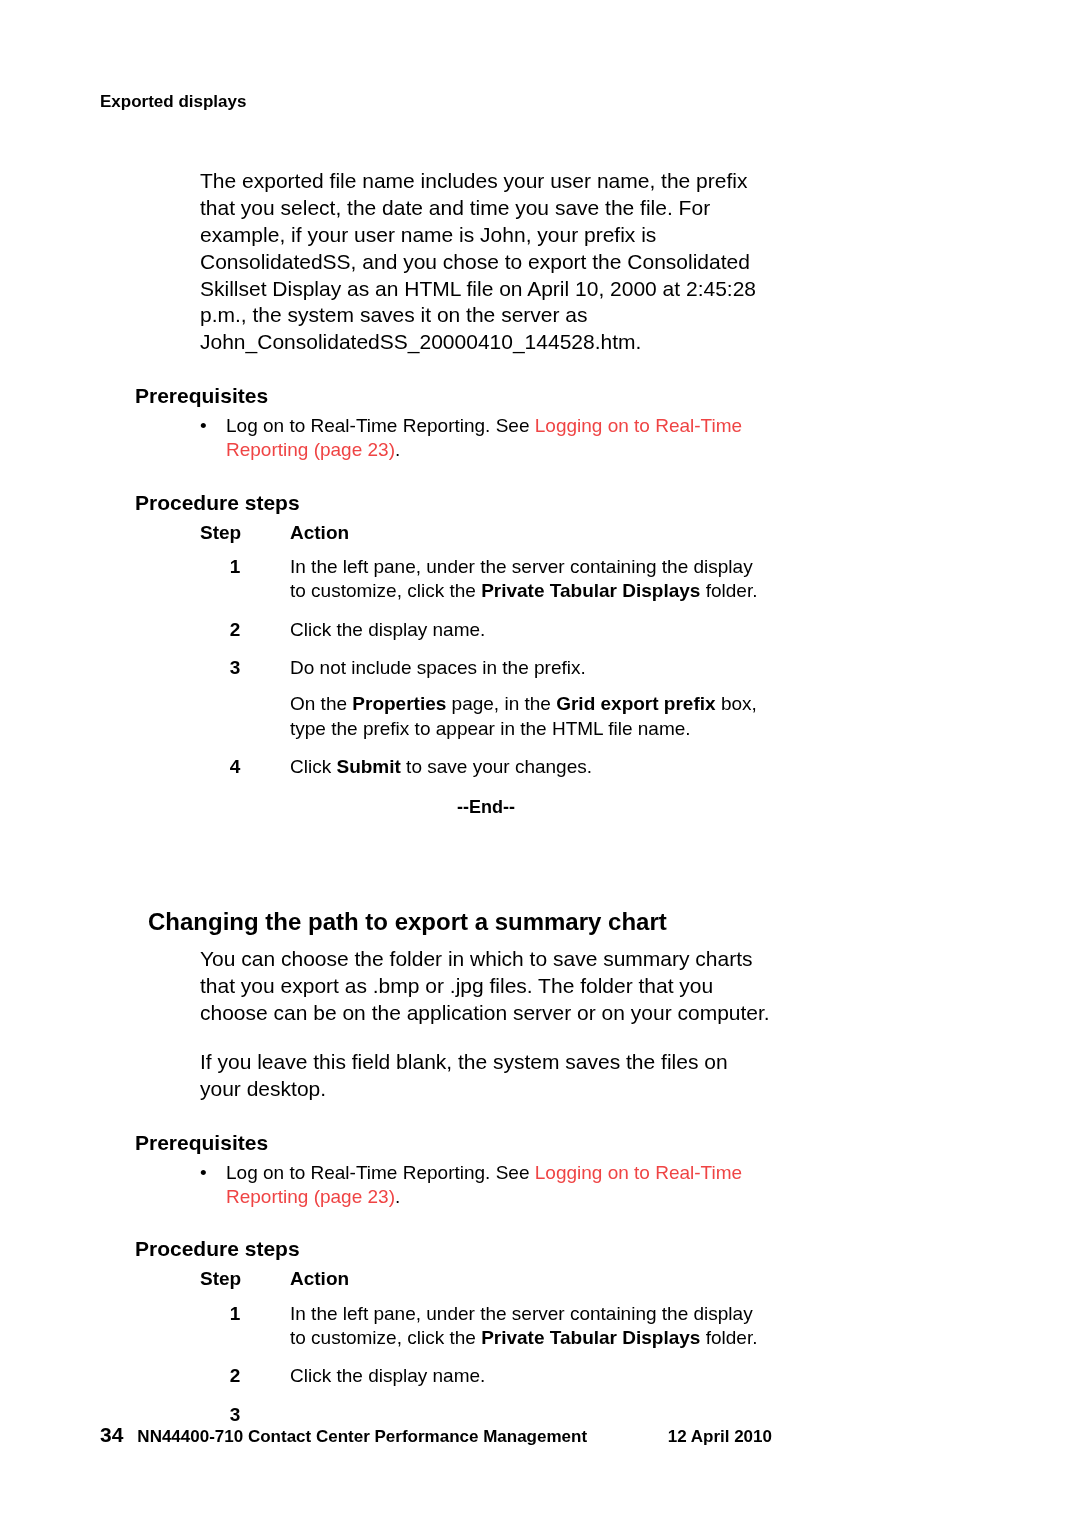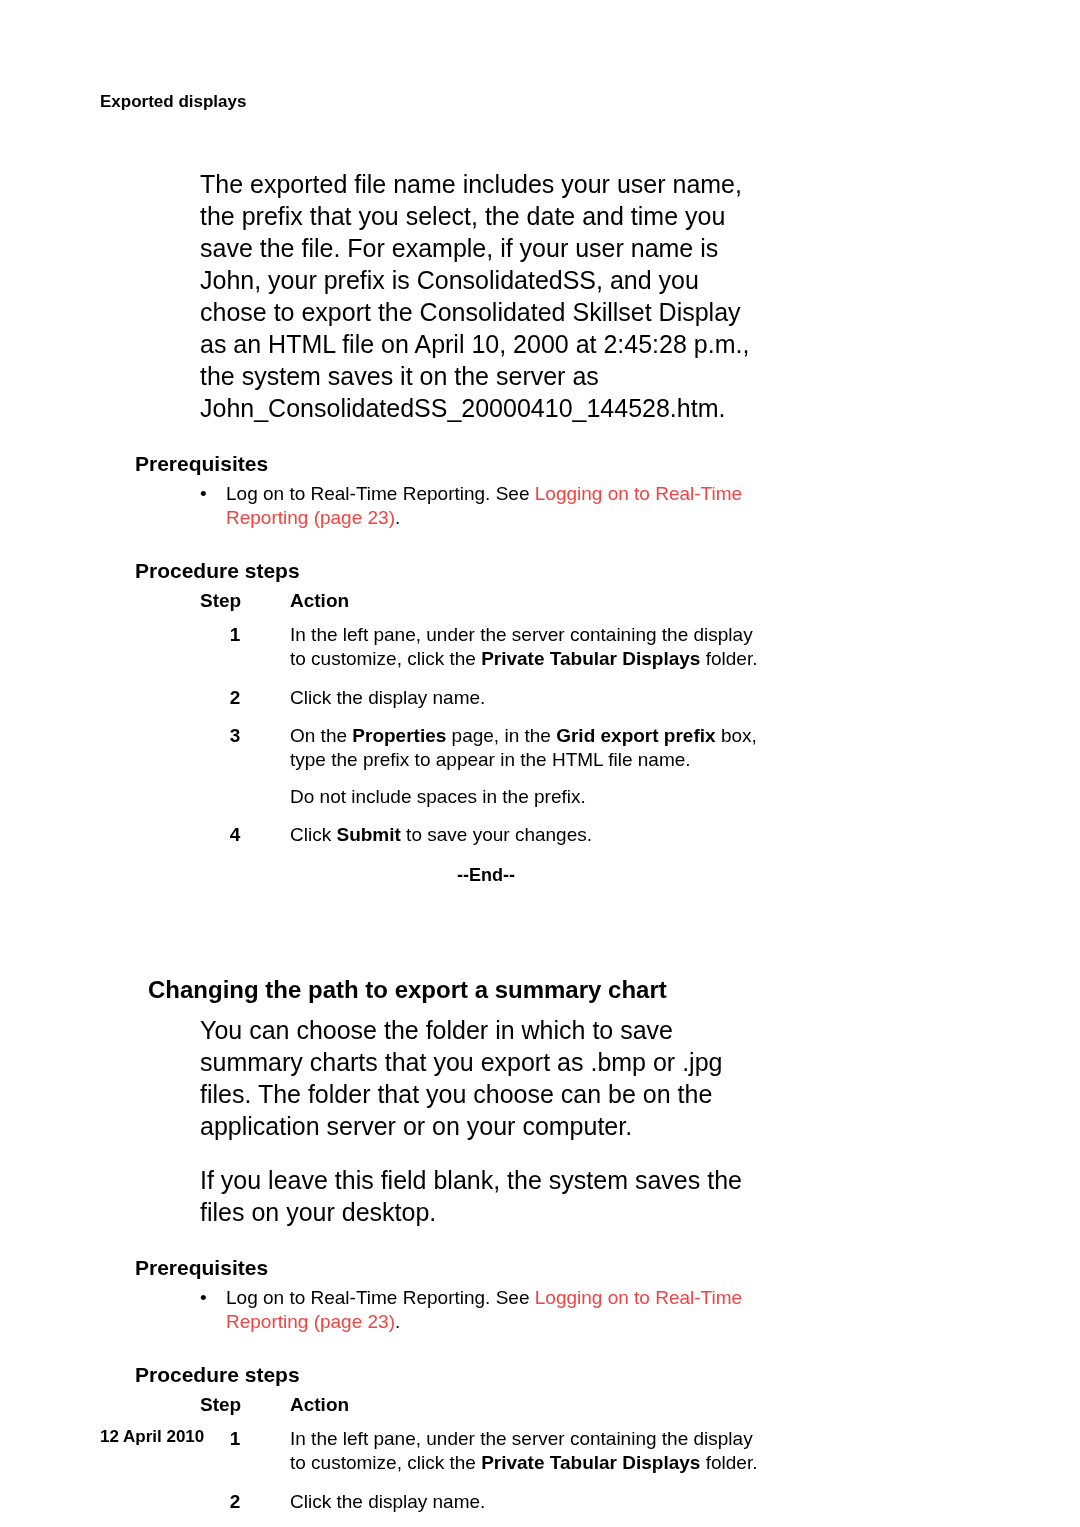--- a/index.html
+++ b/index.html
@@ -20,21 +20,21 @@
   .running-header {
     font-weight: bold;
     font-size: 17px;
     margin-bottom: 56px;
   }
   .body-block {
     margin-left: 100px;
     margin-right: 0;
   }
   .para {
-    font-size: 25px;
+    font-size: 21px;
     line-height: 1.28;
     margin-bottom: 22px;
   }
   .para:last-child { margin-bottom: 0; }
   .h3 {
     font-size: 21px;
     font-weight: bold;
     margin-left: 35px;
     margin-top: 28px;
     margin-bottom: 6px;
@@ -149,22 +149,22 @@
         </div>
         <div class="step-row">
           <div class="step-num">2</div>
           <div class="step-action">
             <p>Click the display name.</p>
           </div>
         </div>
         <div class="step-row">
           <div class="step-num">3</div>
           <div class="step-action">
+            <p>Do not include spaces in the prefix.</p>
             <p>On the <b>Properties</b> page, in the <b>Grid export prefix</b> box, type the prefix to appear in the HTML file name.</p>
-            <p>Do not include spaces in the prefix.</p>
           </div>
         </div>
         <div class="step-row">
           <div class="step-num">4</div>
           <div class="step-action">
             <p>Click <b>Submit</b> to save your changes.</p>
           </div>
         </div>
       </div>
   </div>
@@ -205,16 +205,19 @@
             <p>Click the display name.</p>
           </div>
         </div>
         <div class="step-row">
           <div class="step-num">3</div>
         </div>
       </div>
   </div>
 
   <div class="footer">
+    <div>
+      <span class="pn">34</span><span>NN44400-710 Contact Center Performance Management</span>
+    </div>
     <div>12 April 2010</div>
   </div>
 
 </div>
 
 </body></html>

